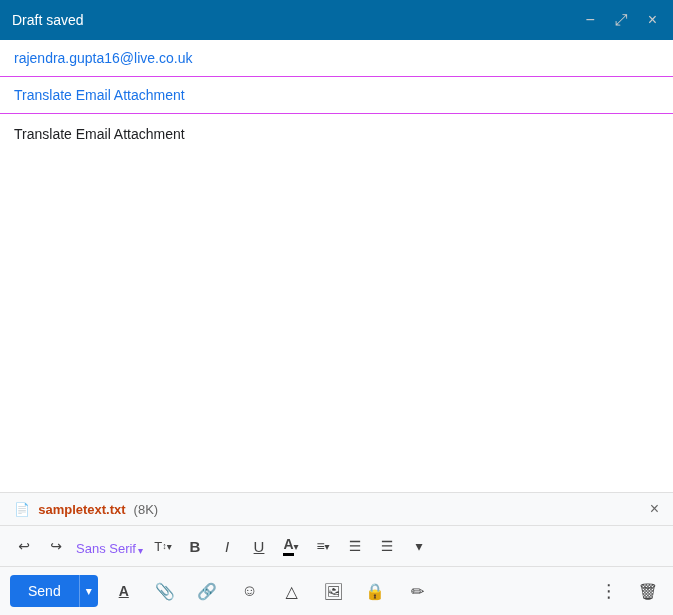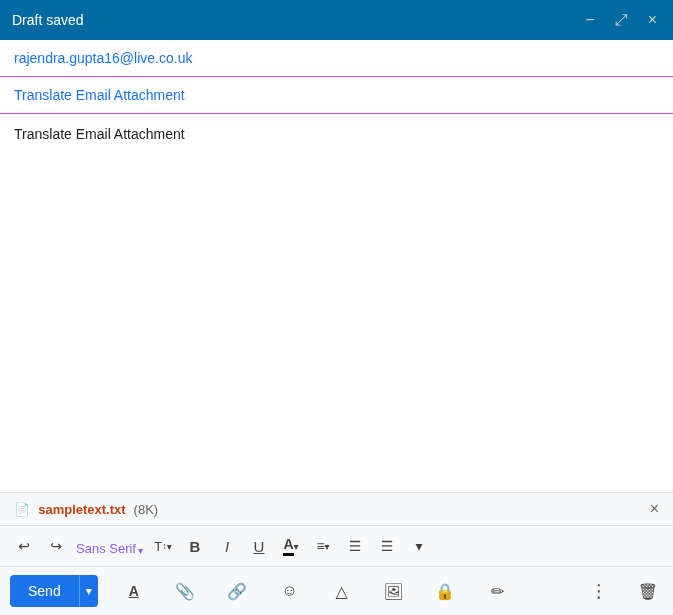--- a/index.html
+++ b/index.html
@@ -137,21 +137,21 @@
     }
     .bold-btn { font-weight: bold; font-size: 15px; }
     .italic-btn { font-style: italic; font-size: 15px; }
     .underline-btn { text-decoration: underline; font-size: 15px; }
     .bottom-bar {
       background: #f8f9fa;
       border-top: 1px solid #e0e0e0;
       padding: 8px 10px;
       display: flex;
       align-items: center;
-      gap: 20px;
+      gap: 10px;
     }
     .send-btn-group {
       display: flex;
       border-radius: 4px;
       overflow: hidden;
     }
     .send-btn {
       background: #1a73e8;
       color: #fff;
       border: none;

